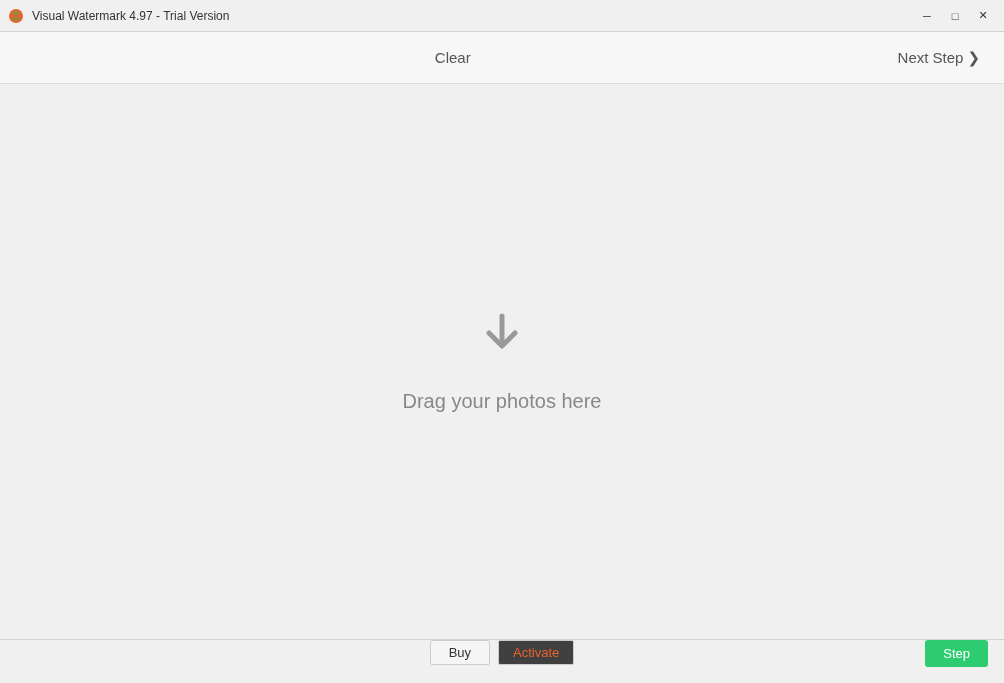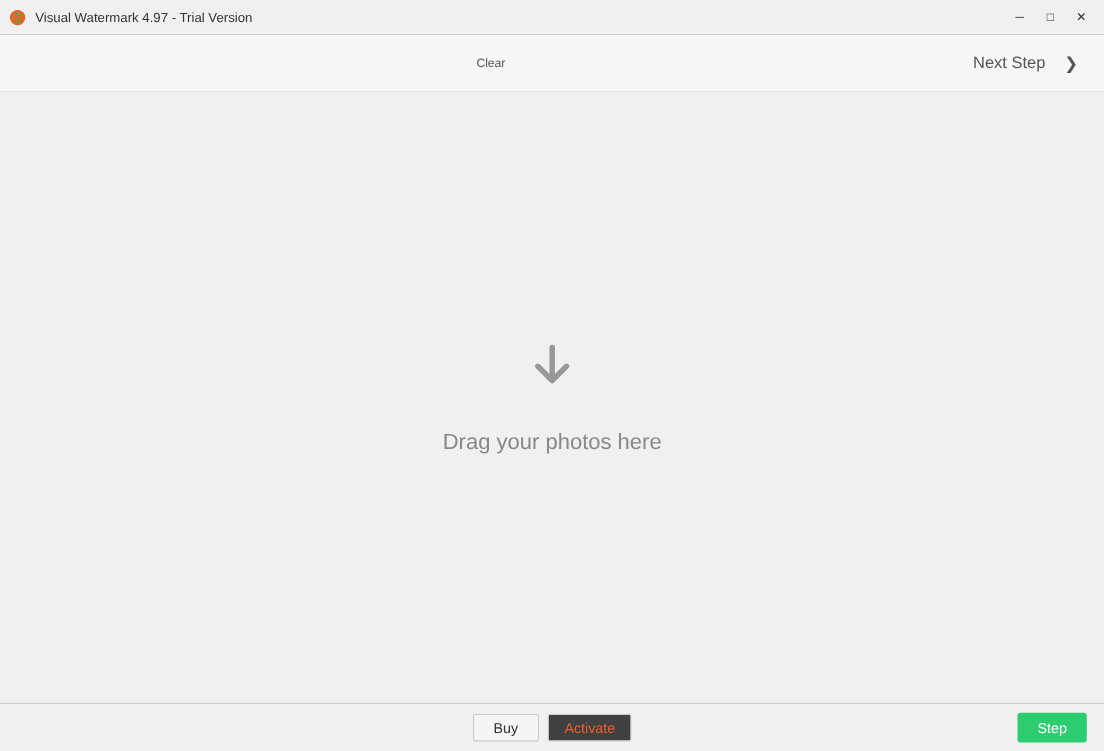--- a/index.html
+++ b/index.html
@@ -91,39 +91,39 @@
       color: #e8622a;
       font-size: 15px;
       cursor: pointer;
       padding: 4px 8px;
     }
 
     .btn-clear {
       background: transparent;
       border: none;
       color: #555;
-      font-size: 11px;
+      font-size: 15px;
       cursor: pointer;
       padding: 4px 8px;
     }
 
     .toolbar-right {
       display: flex;
       align-items: center;
     }
 
     .btn-next-step {
       background: transparent;
       border: none;
       color: #555;
       font-size: 15px;
       cursor: pointer;
       display: flex;
       align-items: center;
-      gap: 17px;
+      gap: 4px;
       padding: 4px 8px;
     }
 
     
     .main-content {
       flex: 1;
       background: #f0f0f0;
       display: flex;
       align-items: center;
       justify-content: center;
@@ -143,21 +143,21 @@
     }
 
     .drop-text {
       font-size: 20px;
       color: #888;
     }
 
     
     .footer {
       display: flex;
-      align-items: center;
+      align-items: flex-start;
       justify-content: space-between;
       height: 44px;
       background: #f0f0f0;
       border-top: 1px solid #d0d0d0;
       padding: 0 16px;
       flex-shrink: 0;
     }
 
     .footer-center {
       display: flex;

